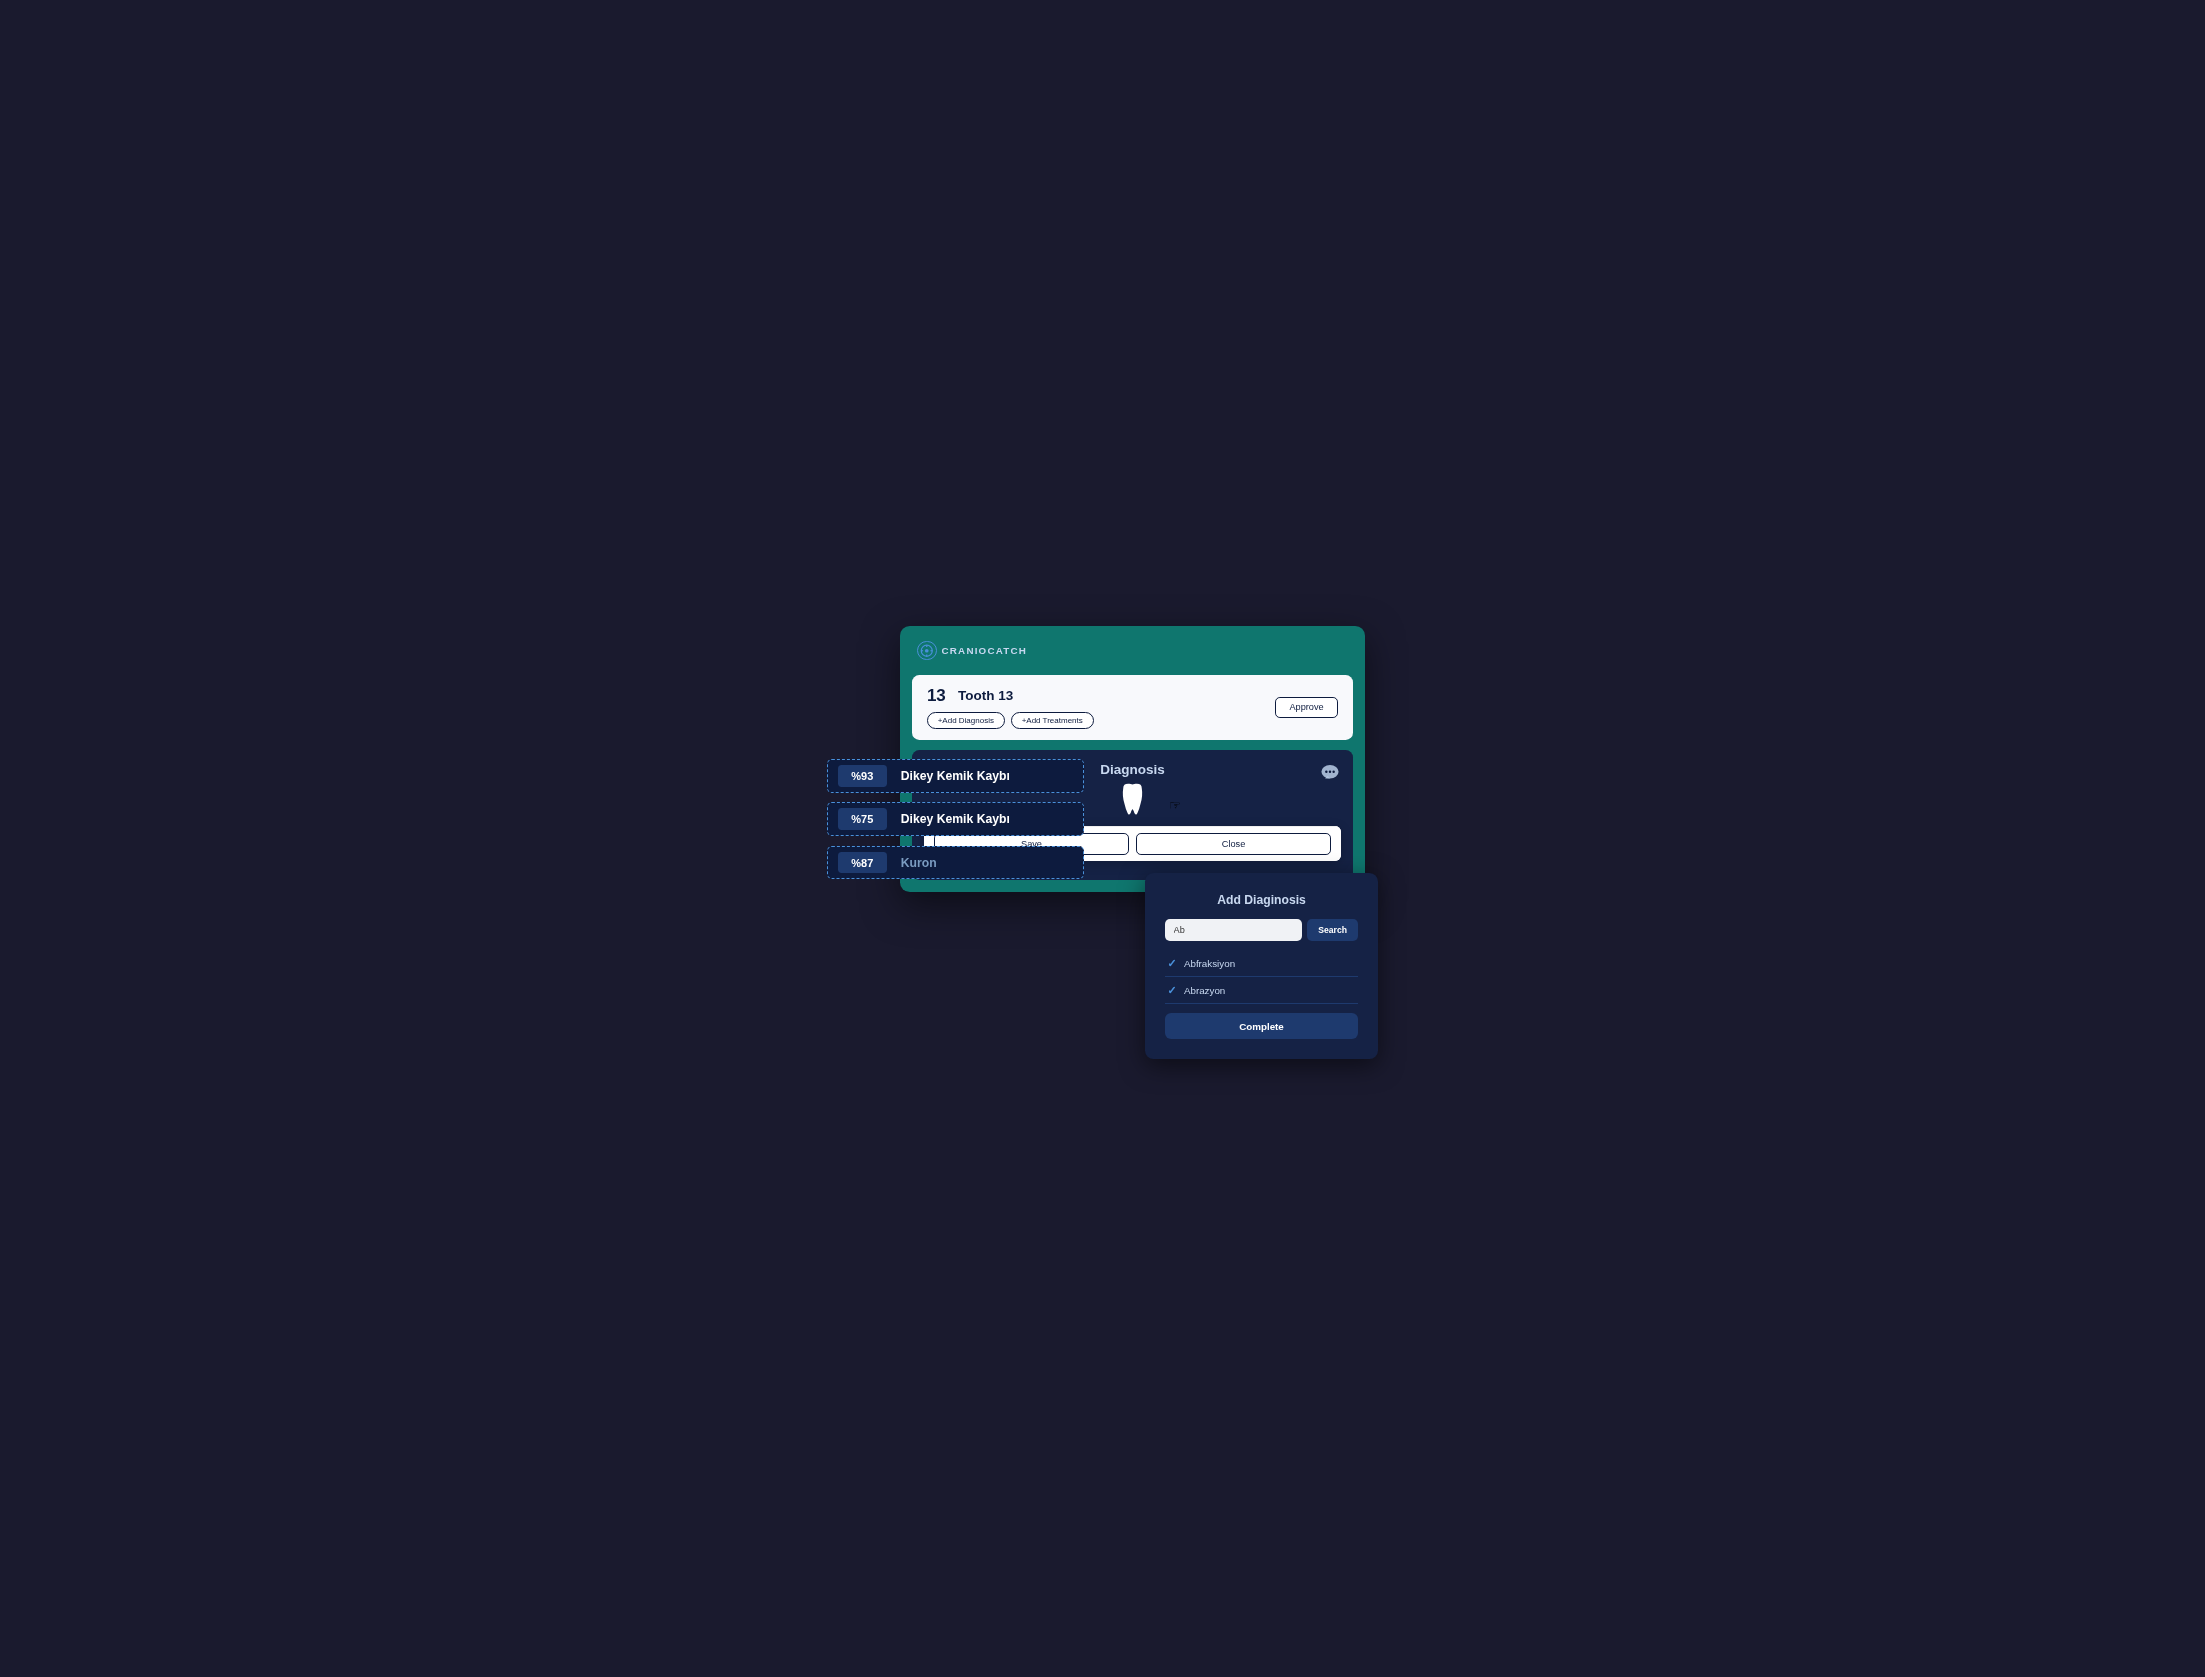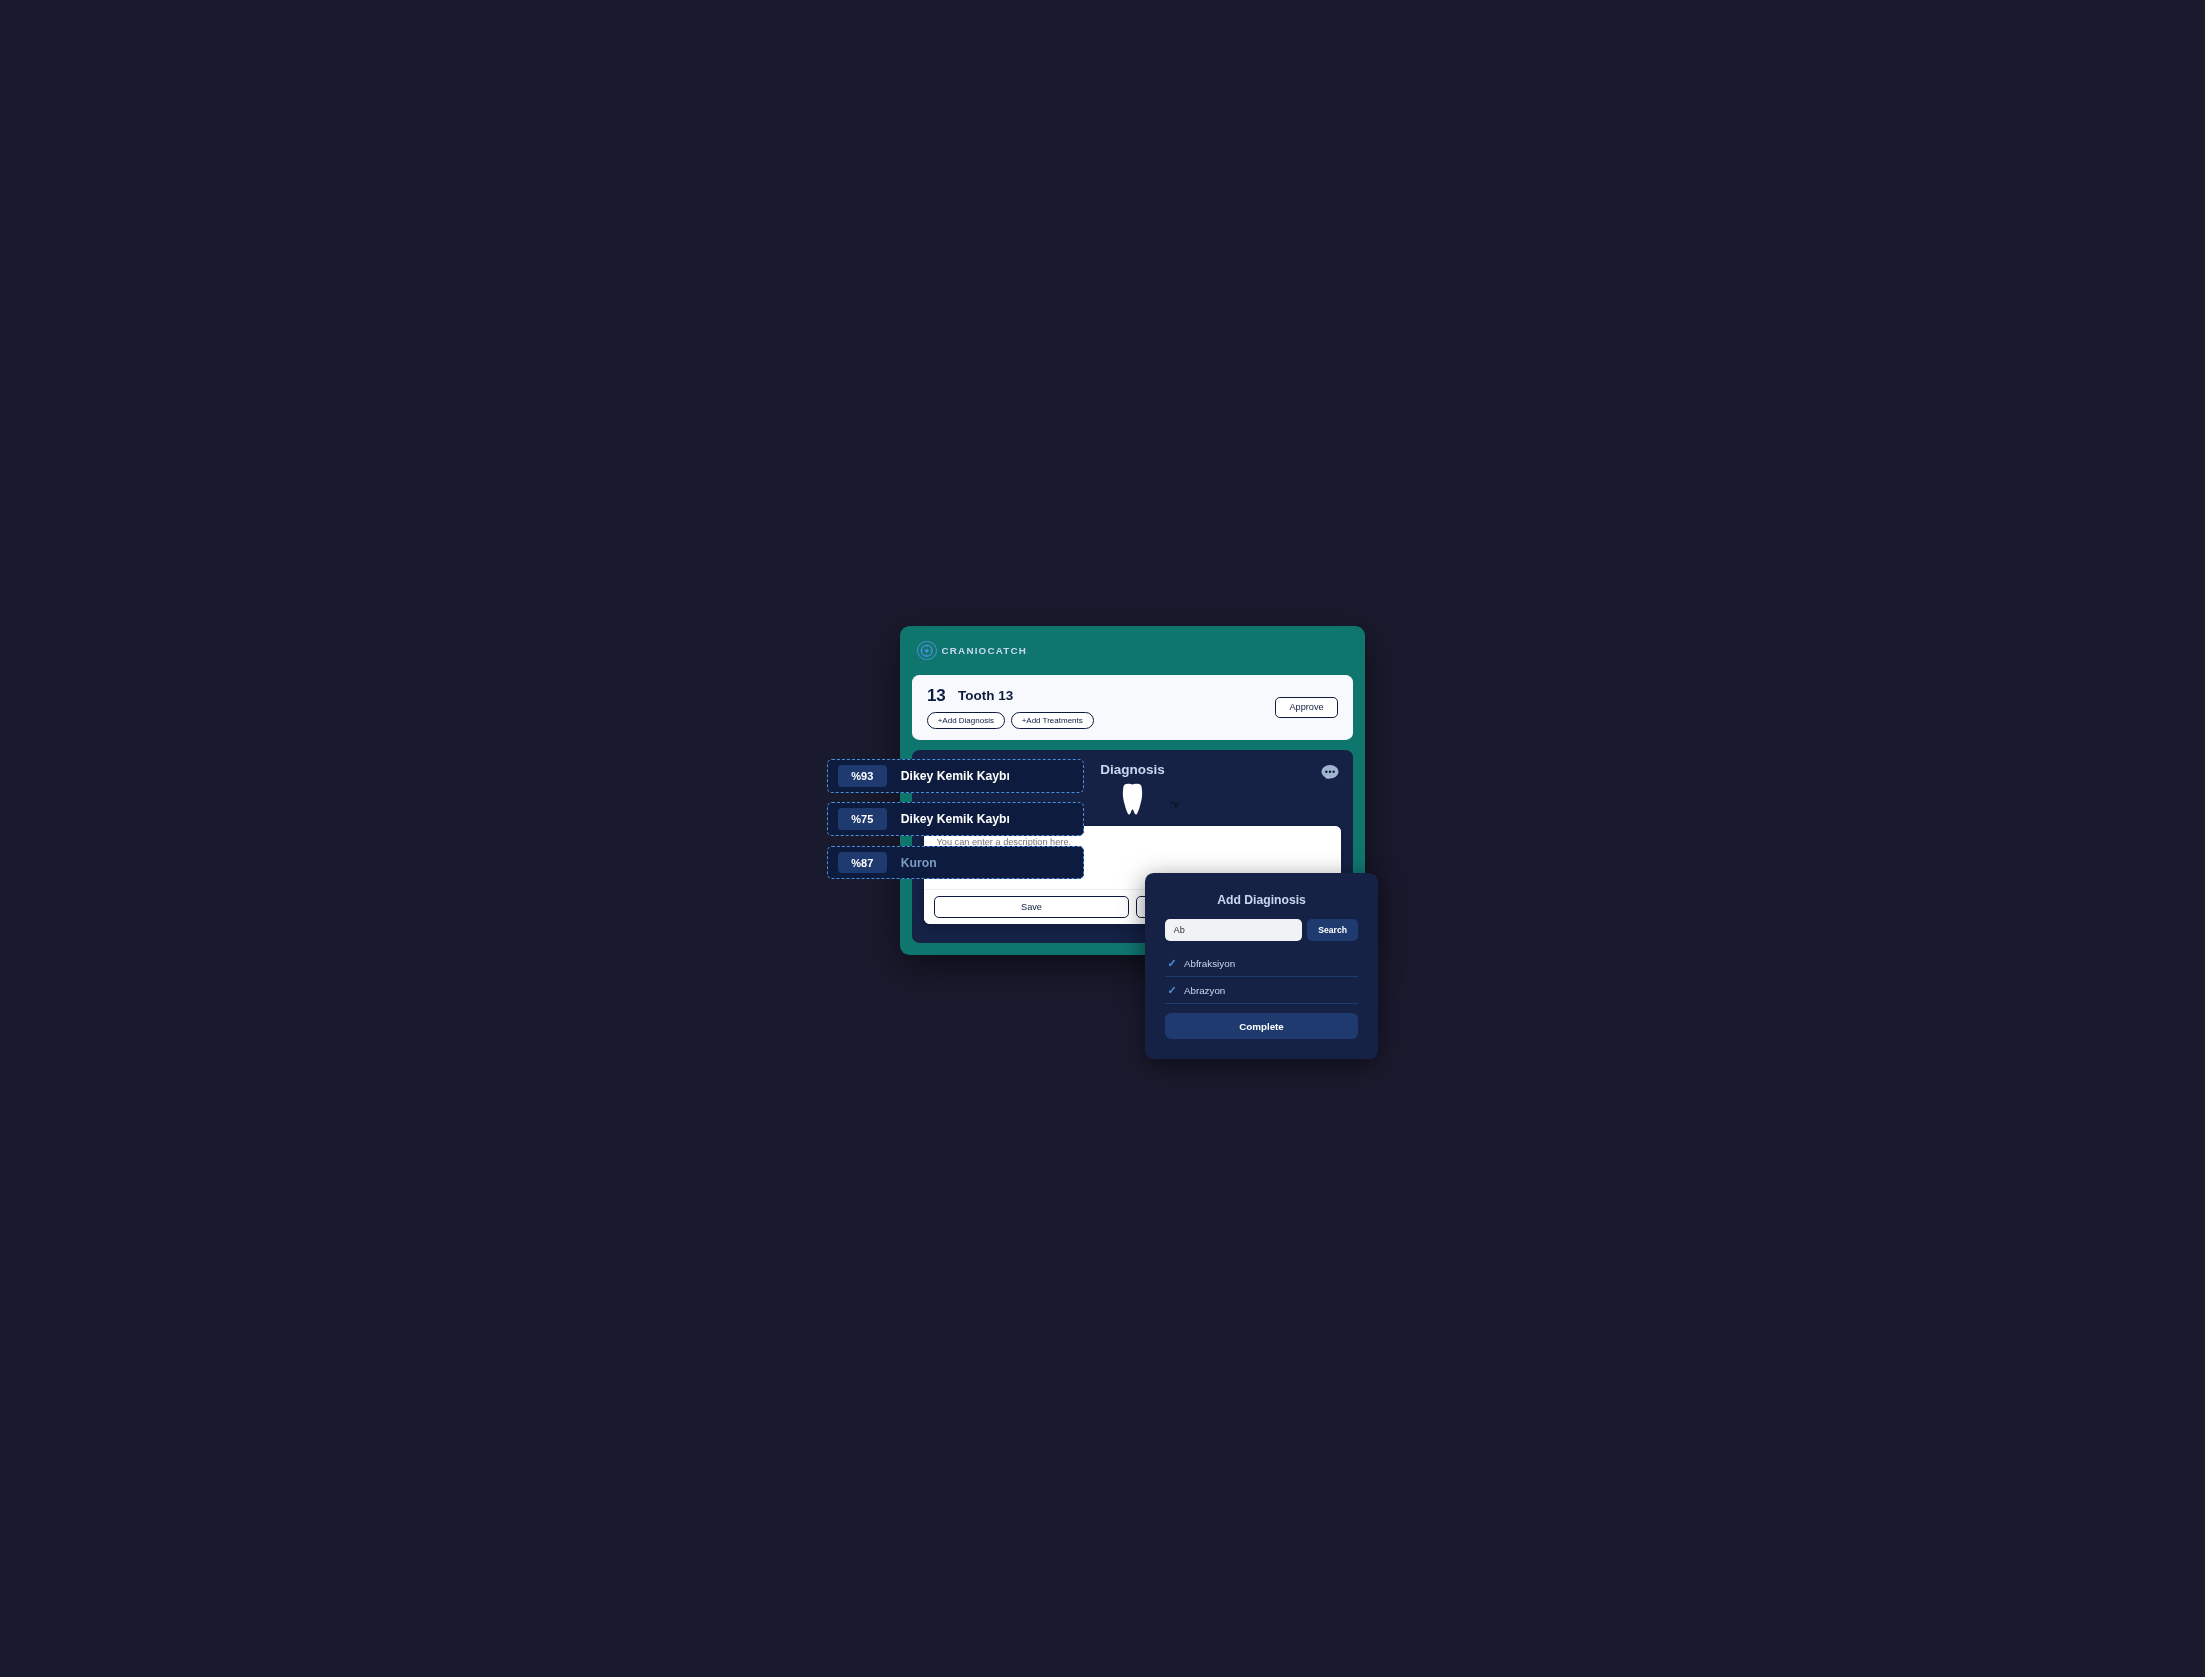--- a/index.html
+++ b/index.html
@@ -389,21 +389,20 @@
         </svg>
       </div>
 
       <div class="tooth-icon-area">
         <svg width="31" height="34" viewBox="0 0 50 55" fill="white">
           <path d="M10 10 Q10 2 20 3 Q25 4 25 4 Q25 4 30 3 Q40 2 40 10 Q42 22 38 35 Q36 44 33 50 Q31 55 28 50 Q26 44 25 44 Q24 44 22 50 Q19 55 17 50 Q14 44 12 35 Q8 22 10 10 Z" fill="white"></path>
         </svg>
       </div>
 
       <div class="description-popup">
-        <textarea class="description-textarea" placeholder="You can enter a description here." style=""></textarea>
         <div class="popup-actions">
           <button class="save-btn">Save</button>
           <button class="close-btn">Close</button>
         </div>
       </div>
 
     </div>
 
   </div>
 

